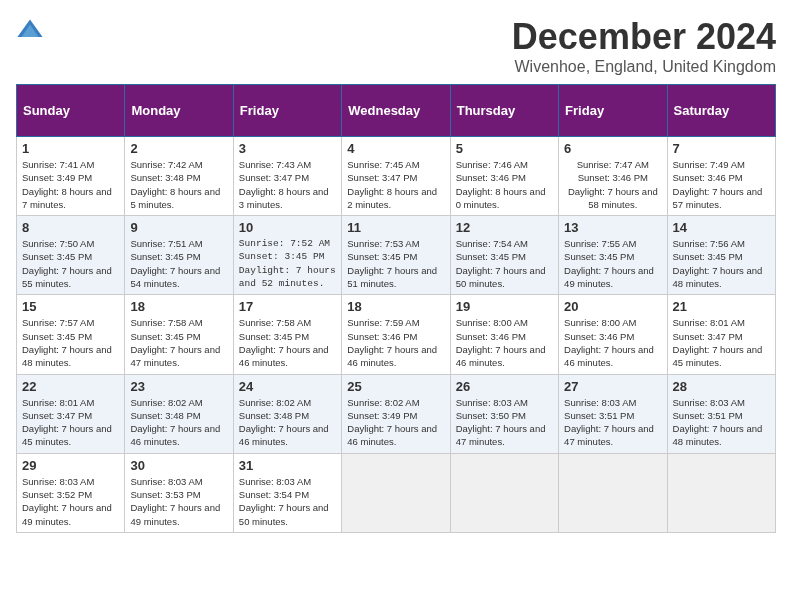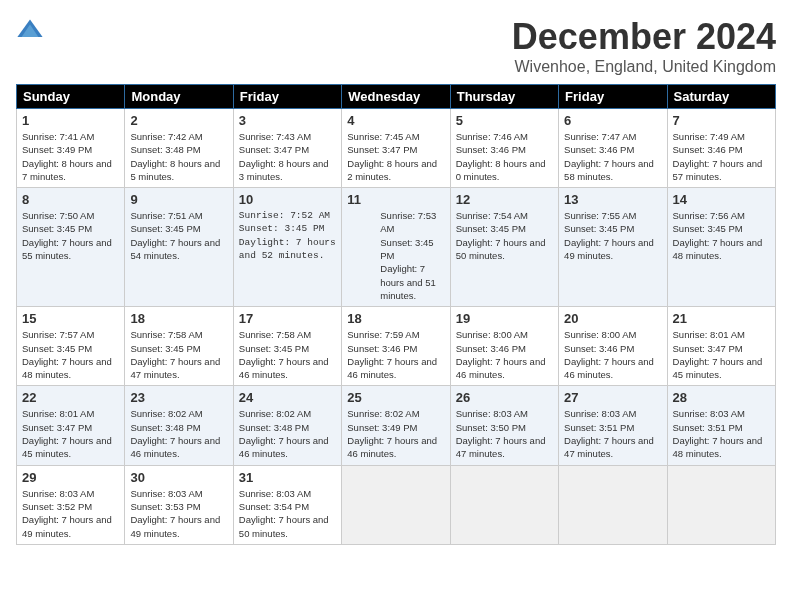--- a/index.html
+++ b/index.html
@@ -50,24 +50,24 @@
     }
     .location {
       font-size: 16px;
       color: #555;
     }
     .calendar {
       width: 100%;
       border-collapse: collapse;
     }
     .calendar th {
-      background: #000000;
+      background: #701a75;
       color: #fff;
       text-align: left;
-      padding: 4px 6px;
+      padding: 18px 6px;
       font-size: 13px;
       font-weight: bold;
       border: 1px solid #2d6aa0;
     }
     .calendar td {
       vertical-align: top;
       border: 1px solid #ccc;
       padding: 4px 5px;
       width: 108px;
       min-height: 80px;
@@ -154,21 +154,21 @@
 Daylight: 8 hours and 2 minutes.</div>
         </td>
         <td>
           <span class="day-num">5</span>
           <div class="day-info" style="white-space: pre-line;">Sunrise: 7:46 AM
 Sunset: 3:46 PM
 Daylight: 8 hours and 0 minutes.</div>
         </td>
         <td>
           <span class="day-num">6</span>
-          <div class="day-info" style="white-space: pre-line;">Sunrise: 7:47 AM
+          <div class="day-info" style="white-space: pre-line; text-align: center;">Sunrise: 7:47 AM
 Sunset: 3:46 PM
 Daylight: 7 hours and 58 minutes.</div>
         </td>
         <td>
           <span class="day-num">7</span>
           <div class="day-info" style="white-space: pre-line;">Sunrise: 7:49 AM
 Sunset: 3:46 PM
 Daylight: 7 hours and 57 minutes.</div>
         </td>
       </tr>
@@ -186,21 +186,21 @@
 Daylight: 7 hours and 54 minutes.</div>
         </td>
         <td>
           <span class="day-num">10</span>
           <div class="day-info" style="white-space: pre-line; font-family: Liberation Mono, monospace;">Sunrise: 7:52 AM
 Sunset: 3:45 PM
 Daylight: 7 hours and 52 minutes.</div>
         </td>
         <td>
           <span class="day-num">11</span>
-          <div class="day-info" style="white-space: pre-line; margin-left: 33px;">Sunrise: 7:53 AM
+          <div class="day-info" style="white-space: pre-line;">Sunrise: 7:53 AM
 Sunset: 3:45 PM
 Daylight: 7 hours and 51 minutes.</div>
         </td>
         <td>
           <span class="day-num">12</span>
           <div class="day-info" style="white-space: pre-line;">Sunrise: 7:54 AM
 Sunset: 3:45 PM
 Daylight: 7 hours and 50 minutes.</div>
         </td>
         <td>

